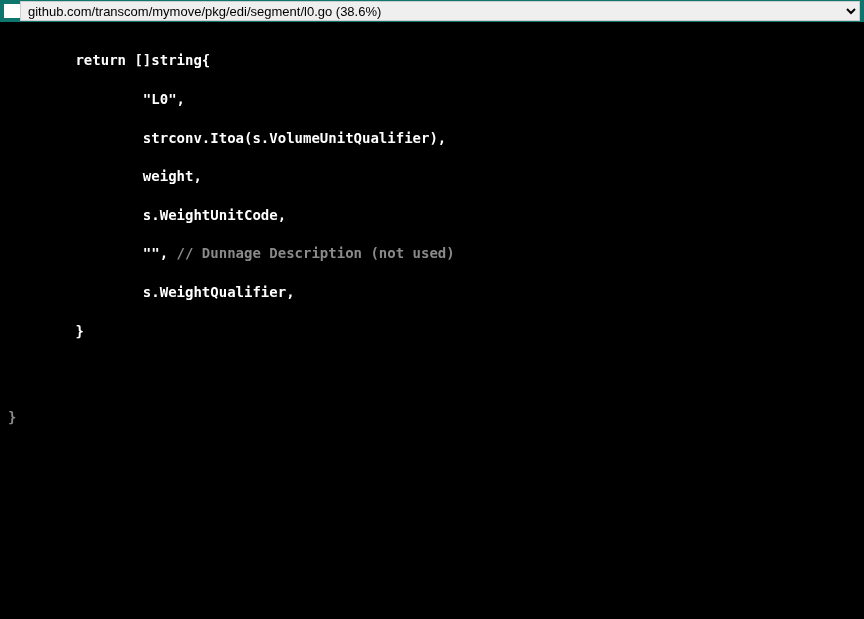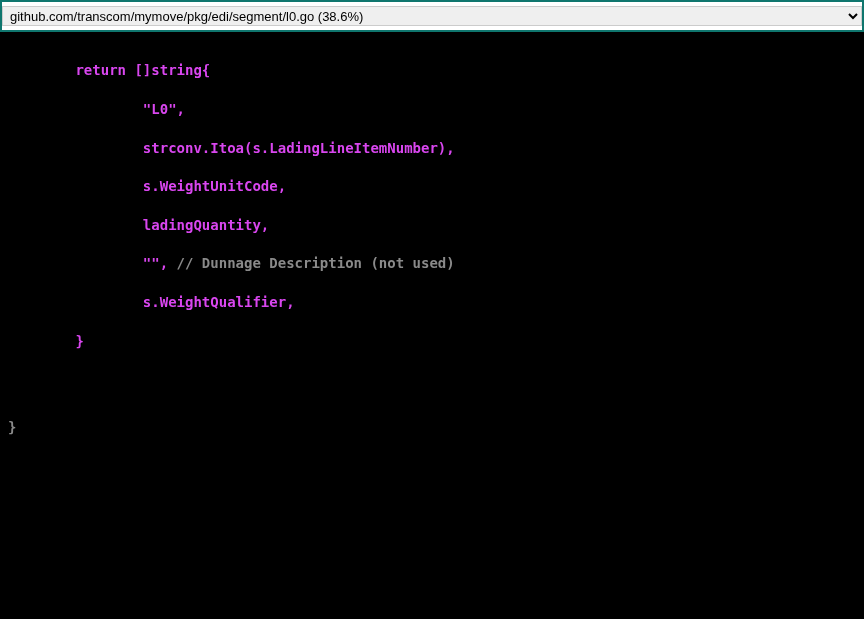--- a/index.html
+++ b/index.html
@@ -8,60 +8,61 @@
       font-family: 'Menlo', 'Consolas', 'Monaco', monospace;
       font-size: 14px;
       font-weight: bold;
       width: 864px;
       height: 619px;
       overflow: hidden;
     }
     .dropdown-bar {
       background: #fff;
       width: 100%;
-      height: 32px;
+      height: 22px;
       display: flex;
       align-items: center;
-      border: 2px solid #0f766e;
+      border: 4px solid #0f766e;
+      padding-left: 16px;
     }
     .dropdown {
       width: 100%;
       height: 20px;
       font-family: Arial, sans-serif;
       font-size: 13px;
       font-weight: normal;
       background: #efefef;
       border: 1px solid #ccc;
       padding-left: 3px;
     }
     .code-area {
       padding: 10px 8px 4px 8px;
       line-height: 1.38;
       white-space: pre;
       color: #888;
     }
-    .g { color: #d946ef; }  
+    .g { color: #ffffff; }  
     .gray { color: #8a8a8a; margin-top: 48px; } 
     .line { display: block; }
   </style>
 </head>
 <body>
 
 <div class="dropdown-bar">
   <select class="dropdown">
     <option>github.com/transcom/mymove/pkg/edi/segment/l0.go (38.6%)</option>
   </select>
 </div>
 
 <div class="code-area">
 <span class="line g">        return []string{</span>
 <span class="line g">                "L0",</span>
-<span class="line g">                strconv.Itoa(s.LadingLineItemNumber),</span>
+<span class="line g">                strconv.Itoa(s.VolumeUnitQualifier),</span>
+<span class="line g">                weight,</span>
 <span class="line g">                s.WeightUnitCode,</span>
-<span class="line g">                ladingQuantity,</span>
 <span class="line"><span class="g">                "", </span><span class="gray">// Dunnage Description (not used)</span></span>
 <span class="line g">                s.WeightQualifier,</span>
 <span class="line g">        }</span>
 <span class="line gray">}</span>
 <span class="line"></span>
 
 
 
 
 

